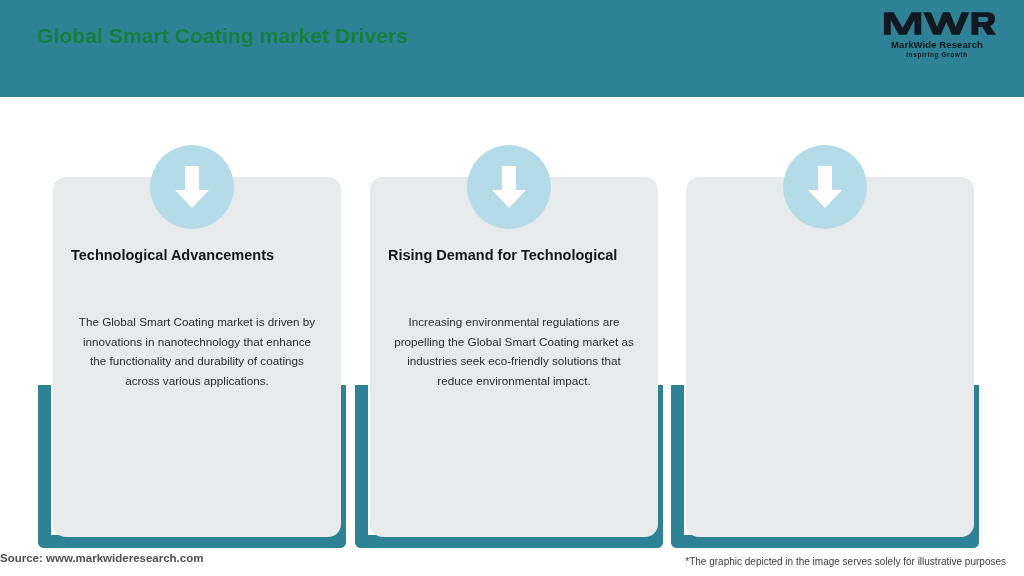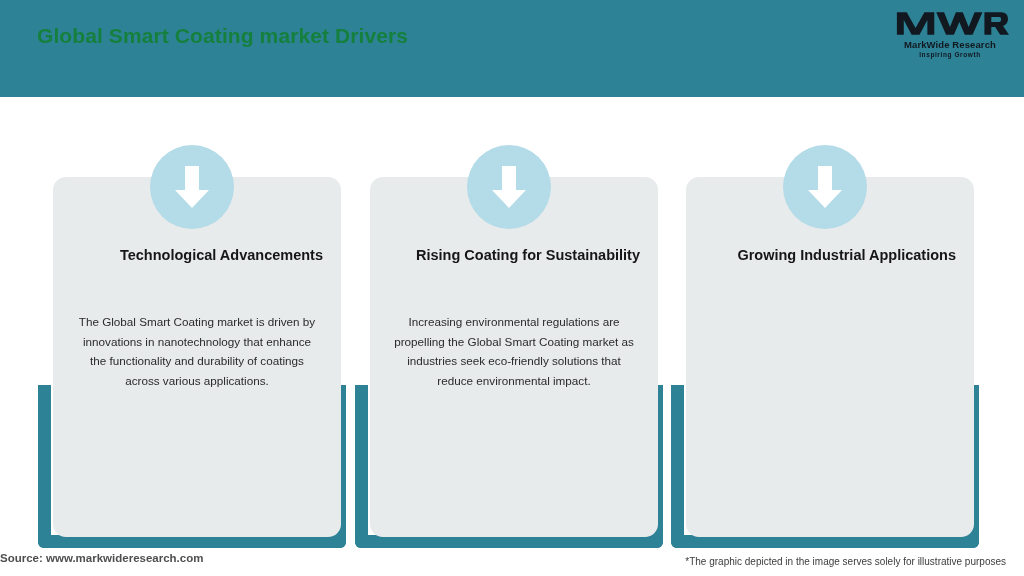--- a/index.html
+++ b/index.html
@@ -36,21 +36,21 @@
     font-size: 21px;
     font-weight: bold;
     color: #15803d;
     letter-spacing: 0.1px;
     white-space: nowrap;
   }
 
   
   .logo {
     position: absolute;
-    right: 15px;
+    right: 28px;
     top: 8px;
     width: 118px;
     height: 56px;
     text-align: center;
   }
   .logo-mark {
     display: block;
     width: 100%;
     height: 30px;
   }
@@ -133,21 +133,21 @@
     left: 50%;
     top: 50%;
     transform: translate(-50%, -50%);
   }
 
   .card-title {
     position: absolute;
     left: 18px;
     right: 18px;
     top: 67px;
-    text-align: right;
+    text-align: left;
     font-size: 14.5px;
     font-weight: bold;
     color: #161616;
     line-height: 22px;
   }
   .card-body {
     position: absolute;
     left: 22px;
     right: 22px;
     top: 135px;
@@ -208,34 +208,33 @@
       <div class="badge">
         <svg width="40" height="46" viewBox="0 0 40 46">
           <path d="M13 2 L27 2 L27 26 L37 26 L20 44 L3 26 L13 26 Z" fill="#ffffff"></path>
         </svg>
       </div>
     </div>
 
     <div class="col col-1">
       <div class="bracket"></div>
       <div class="card">
-        <div class="card-title">Rising Coating for Sustainability</div>
+        <div class="card-title">Rising Demand for Technological</div>
         <div class="card-body">Increasing environmental regulations are propelling the Global Smart Coating market as industries seek eco-friendly solutions that reduce environmental impact.</div>
       </div>
       <div class="badge">
         <svg width="40" height="46" viewBox="0 0 40 46">
           <path d="M13 2 L27 2 L27 26 L37 26 L20 44 L3 26 L13 26 Z" fill="#ffffff"></path>
         </svg>
       </div>
     </div>
 
     <div class="col col-2">
       <div class="bracket"></div>
       <div class="card">
-        <div class="card-title">Growing Industrial Applications</div>
       </div>
       <div class="badge">
         <svg width="40" height="46" viewBox="0 0 40 46">
           <path d="M13 2 L27 2 L27 26 L37 26 L20 44 L3 26 L13 26 Z" fill="#ffffff"></path>
         </svg>
       </div>
     </div>
 
   </div>
 

